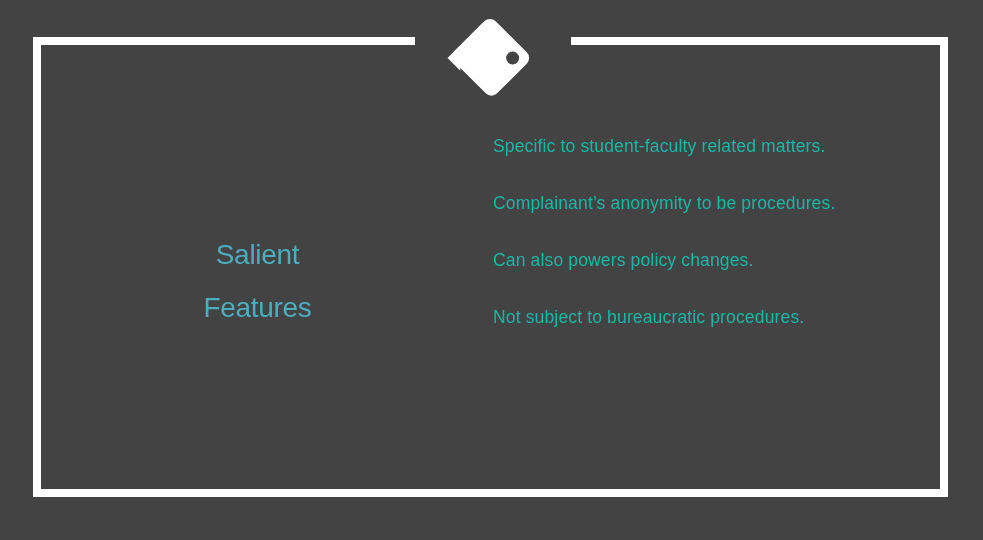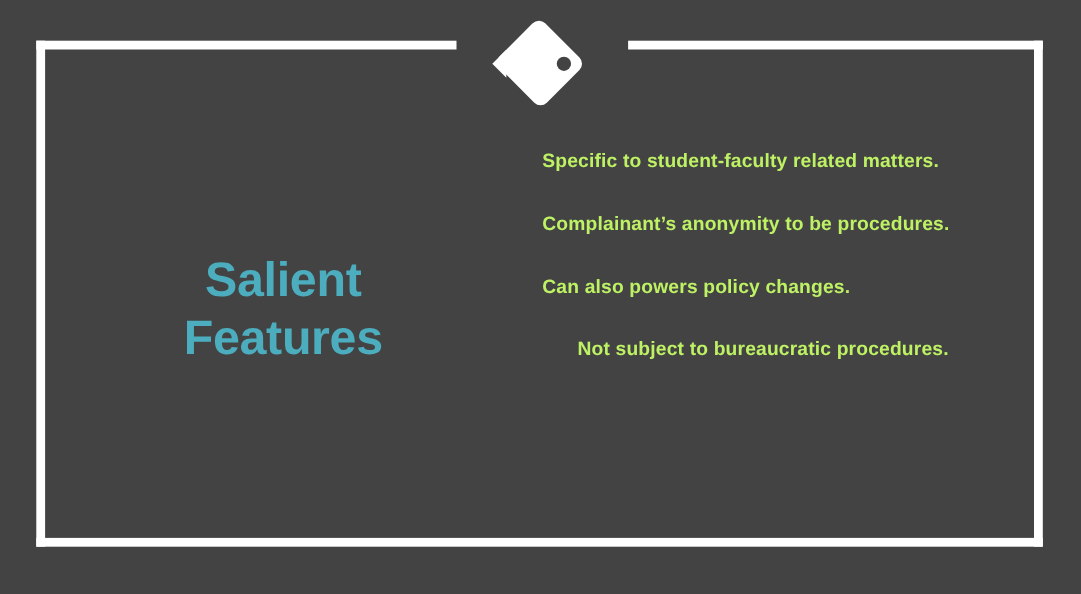--- a/index.html
+++ b/index.html
@@ -44,44 +44,44 @@
   
   #title-block {
     position: absolute;
     left: 75px;
     top: 228px;
     width: 365px;
     text-align: center;
   }
   #page-title {
     color: #4badbe;
-    font-size: 44px;
-    font-weight: bold;
+    font-size: 28px;
+    font-weight: normal;
     line-height: 53px;
     letter-spacing: -0.3px;
     margin: 0;
     white-space: pre-line;
   }
 
   
   #features-list {
     position: absolute;
     left: 493px;
     top: 132px;
     width: 430px;
   }
   .feature-item {
-    color: #bef264;
+    color: #14b8a6;
     font-size: 17.5px;
-    font-weight: bold;
+    font-weight: normal;
     line-height: 28px;
     letter-spacing: 0.15px;
     margin: 0 0 29px 0;
   }
-  .feature-item:last-child { margin-bottom: 0; margin-left: 32px; }
+  .feature-item:last-child { margin-bottom: 0; }
 </style>
 </head>
 <body>
 
 <div id="slide">
 
   <div class="frame-edge" id="frame-top-a"></div>
   <div class="frame-edge" id="frame-top-b"></div>
   <div class="frame-edge" id="frame-left"></div>
   <div class="frame-edge" id="frame-right"></div>

